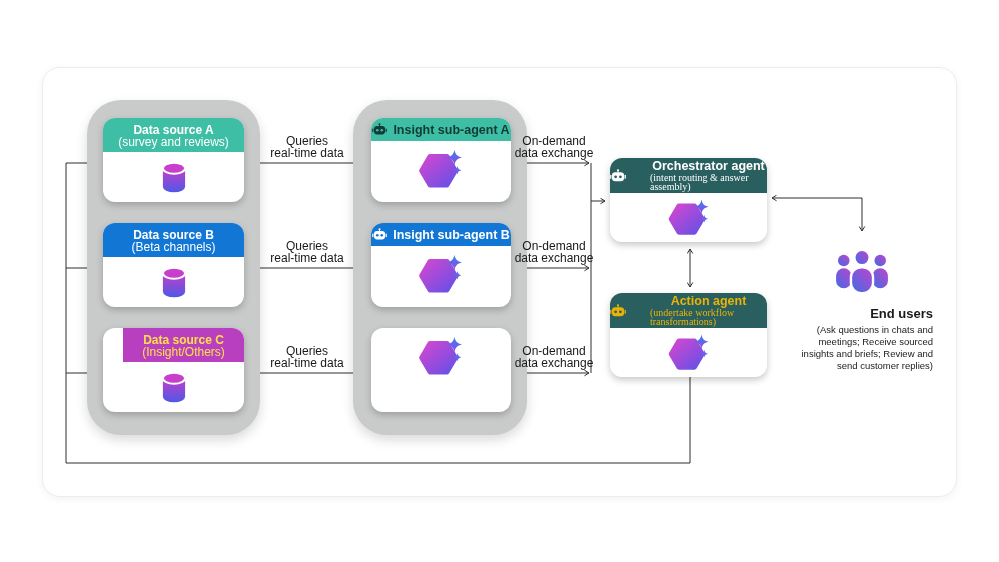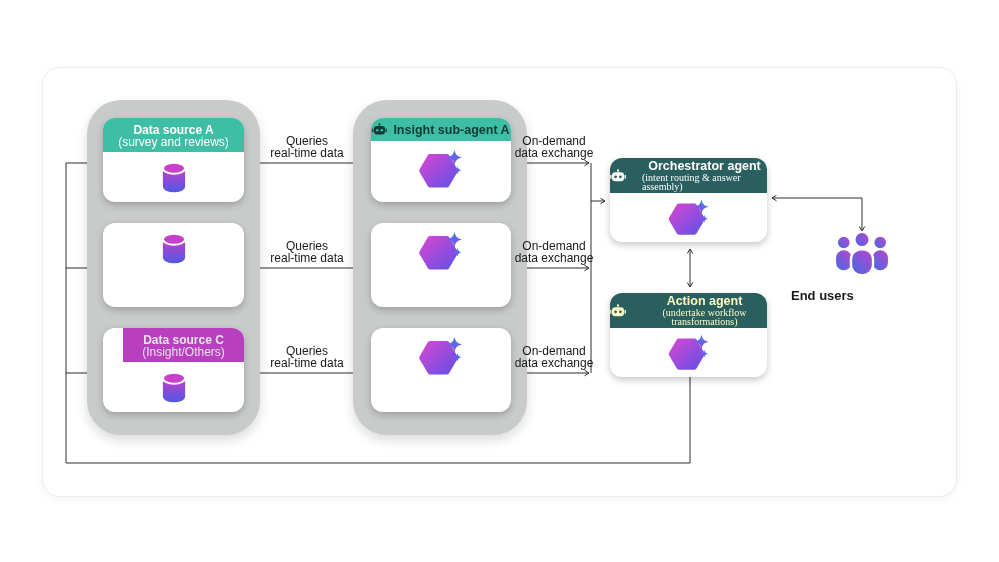--- a/index.html
+++ b/index.html
@@ -25,30 +25,30 @@
   .ds-card .body { height:50px; }
   .t-title { font-size:12px; font-weight:700; line-height:14px; }
   .t-sub { font-size:12px; line-height:10px; }
 
   .in-card { left:371px; width:140px; height:84px; }
   .in-card .hdr { height:23px; flex-direction:row; gap:6px; }
   .in-card .body { height:55px; }
   .in-title { font-size:12.5px; font-weight:700; }
 
   .ag-card { left:610px; width:157px; height:84px; }
-  .ag-card .hdr { height:35px; flex-direction:row; gap:16px; }
+  .ag-card .hdr { height:35px; flex-direction:row; gap:24px; }
   .ag-card .hdr .txt { display:flex; flex-direction:column; align-items:center; }
   .ag-card .hdr .t-title { font-size:12.5px; line-height:13px; }
   .ag-card .hdr .t-sub { font-size:10px; line-height:9px;font-family:Liberation Serif, serif; }
   .ag-card .body { height:49px; }
 
   .conn-label { position:absolute; width:120px; text-align:center; font-size:12px;
     line-height:12px; color:#191919; }
 
-  .end-users { position:absolute; left:791px; top:230px; width:142px; text-align:left; }
+  .end-users { position:absolute; left:791px; top:248px; width:142px; text-align:right; }
   .end-users .ppl { display:block; margin:0 auto 10px auto; }
   .eu-title { font-size:13px; font-weight:700; color:#1a1a1a; line-height:15px; margin-bottom:3px; }
   .eu-sub { font-size:9.5px; color:#1a1a1a; line-height:12px; }
 
   .caption { position:absolute; left:65px; top:471px; font-size:12.5px; color:#1f1f1f; }
 
   svg.connectors { position:absolute; left:0; top:0; pointer-events:none; }
   .robot { flex:0 0 auto; }
 </style>
 </head>
@@ -118,30 +118,34 @@
     </div>
     <div class="body">
       <svg width="34" height="37" viewBox="0 0 36 40">
         <path d="M6,10 v20 a12,6 0 0 0 24,0 v-20 z" fill="url(#dbg)"></path>
         <ellipse cx="18" cy="10" rx="12" ry="6" fill="#c73fcb" stroke="#ffffff" stroke-width="2.2"></ellipse>
       </svg>
     </div>
   </div>
 
   <div class="card ds-card" style="top:223px">
+    <div class="hdr" style="background: rgb(17, 118, 212); color: rgb(255, 255, 255);">
+      <div class="t-title">Data source B</div>
+      <div class="t-sub">(Beta channels)</div>
+    </div>
     <div class="body">
       <svg width="34" height="37" viewBox="0 0 36 40">
         <path d="M6,10 v20 a12,6 0 0 0 24,0 v-20 z" fill="url(#dbg)"></path>
         <ellipse cx="18" cy="10" rx="12" ry="6" fill="#c73fcb" stroke="#ffffff" stroke-width="2.2"></ellipse>
       </svg>
     </div>
   </div>
 
   <div class="card ds-card" style="top:328px">
-    <div class="hdr" style="background: rgb(185, 63, 193); color: #e5e5e5; margin-left: 20px;">
+    <div class="hdr" style="background: rgb(185, 63, 193); color: #fde047; margin-left: 20px;">
       <div class="t-title">Data source C</div>
       <div class="t-sub">(Insight/Others)</div>
     </div>
     <div class="body">
       <svg width="34" height="37" viewBox="0 0 36 40">
         <path d="M6,10 v20 a12,6 0 0 0 24,0 v-20 z" fill="url(#dbg)"></path>
         <ellipse cx="18" cy="10" rx="12" ry="6" fill="#c73fcb" stroke="#ffffff" stroke-width="2.2"></ellipse>
       </svg>
     </div>
   </div>
@@ -162,20 +166,32 @@
     <div class="body">
       <svg width="46" height="42" viewBox="0 0 52 50">
         <polygon points="13,10 33,10 43,27 33,44 13,44 3,27" fill="url(#hexg)" stroke="url(#hexg)" stroke-width="6" stroke-linejoin="round"></polygon>
         <path d="M42,2 C43.2,7.8 45.4,10 51,11.2 C45.4,12.4 43.2,14.6 42,20.4 C40.8,14.6 38.6,12.4 33,11.2 C38.6,10 40.8,7.8 42,2 Z" fill="url(#sparkg)"></path>
         <path d="M45.5,21.5 C46.2,24.6 47.4,25.8 50.5,26.5 C47.4,27.2 46.2,28.4 45.5,31.5 C44.8,28.4 43.6,27.2 40.5,26.5 C43.6,25.8 44.8,24.6 45.5,21.5 Z" fill="url(#sparkg)"></path>
       </svg>
     </div>
   </div>
 
   <div class="card in-card" style="top:223px">
+    <div class="hdr" style="background: rgb(17, 118, 212); color: rgb(255, 255, 255); --hdr: #1176D4;">
+      <svg class="robot" width="15" height="13" viewBox="0 0 24 21" fill="currentColor">
+        <circle cx="12" cy="2" r="1.7"></circle>
+          <rect x="11.3" y="2.8" width="1.4" height="2.6"></rect>
+        <rect x="3" y="5" width="18" height="13.5" rx="5"></rect>
+        <rect x="0.2" y="8.8" width="2" height="6" rx="1"></rect>
+          <rect x="21.8" y="8.8" width="2" height="6" rx="1"></rect>
+        <circle cx="8.4" cy="11.7" r="2.1" fill="var(--hdr)"></circle>
+          <circle cx="15.6" cy="11.7" r="2.1" fill="var(--hdr)"></circle>
+      </svg>
+      <span class="in-title">Insight sub-agent B</span>
+    </div>
     <div class="body">
       <svg width="46" height="42" viewBox="0 0 52 50">
         <polygon points="13,10 33,10 43,27 33,44 13,44 3,27" fill="url(#hexg)" stroke="url(#hexg)" stroke-width="6" stroke-linejoin="round"></polygon>
         <path d="M42,2 C43.2,7.8 45.4,10 51,11.2 C45.4,12.4 43.2,14.6 42,20.4 C40.8,14.6 38.6,12.4 33,11.2 C38.6,10 40.8,7.8 42,2 Z" fill="url(#sparkg)"></path>
         <path d="M45.5,21.5 C46.2,24.6 47.4,25.8 50.5,26.5 C47.4,27.2 46.2,28.4 45.5,31.5 C44.8,28.4 43.6,27.2 40.5,26.5 C43.6,25.8 44.8,24.6 45.5,21.5 Z" fill="url(#sparkg)"></path>
       </svg>
     </div>
   </div>
 
   <div class="card in-card" style="top:328px">
@@ -207,21 +223,21 @@
     <div class="body">
       <svg width="42" height="39" viewBox="0 0 52 50">
         <polygon points="13,10 33,10 43,27 33,44 13,44 3,27" fill="url(#hexg)" stroke="url(#hexg)" stroke-width="6" stroke-linejoin="round"></polygon>
         <path d="M42,2 C43.2,7.8 45.4,10 51,11.2 C45.4,12.4 43.2,14.6 42,20.4 C40.8,14.6 38.6,12.4 33,11.2 C38.6,10 40.8,7.8 42,2 Z" fill="url(#sparkg)"></path>
         <path d="M45.5,21.5 C46.2,24.6 47.4,25.8 50.5,26.5 C47.4,27.2 46.2,28.4 45.5,31.5 C44.8,28.4 43.6,27.2 40.5,26.5 C43.6,25.8 44.8,24.6 45.5,21.5 Z" fill="url(#sparkg)"></path>
       </svg>
     </div>
   </div>
 
   <div class="card ag-card" style="top:293px">
-    <div class="hdr" style="background: rgb(41, 96, 95); color: #fef9c3; text-align: center; --hdr: #29605F;">
+    <div class="hdr" style="background: rgb(41, 96, 95); color: #eab308; --hdr: #29605F;">
       <svg class="robot" width="16" height="14" viewBox="0 0 24 21" fill="currentColor">
         <circle cx="12" cy="2" r="1.7"></circle>
           <rect x="11.3" y="2.8" width="1.4" height="2.6"></rect>
         <rect x="3" y="5" width="18" height="13.5" rx="5"></rect>
         <rect x="0.2" y="8.8" width="2" height="6" rx="1"></rect>
           <rect x="21.8" y="8.8" width="2" height="6" rx="1"></rect>
         <circle cx="8.4" cy="11.7" r="2.1" fill="var(--hdr)"></circle>
           <circle cx="15.6" cy="11.7" r="2.1" fill="var(--hdr)"></circle>
       </svg>
       <div class="txt">
@@ -243,20 +259,21 @@
       <g fill="url(#pplg)">
         <circle cx="11" cy="13" r="6"></circle>
         <rect x="3" y="21" width="16" height="21" rx="8"></rect>
         <circle cx="49" cy="13" r="6"></circle>
         <rect x="41" y="21" width="16" height="21" rx="8"></rect>
         <circle cx="30" cy="10" r="8" stroke="#ffffff" stroke-width="2.5"></circle>
         <rect x="18.5" y="20" width="23" height="27" rx="10.5" stroke="#ffffff" stroke-width="2.5"></rect>
       </g>
     </svg>
     <div class="eu-title">End users</div>
+    <div class="eu-sub">(Ask questions in chats and meetings; Receive sourced insights and briefs; Review and send customer replies)</div>
   </div>
 
   <div class="conn-label" style="left:247px; top:135px">
     <div>Queries</div>
     <div>real-time data</div>
   </div>
   <div class="conn-label" style="left:247px; top:240px">
     <div>Queries</div>
     <div>real-time data</div>
   </div>

